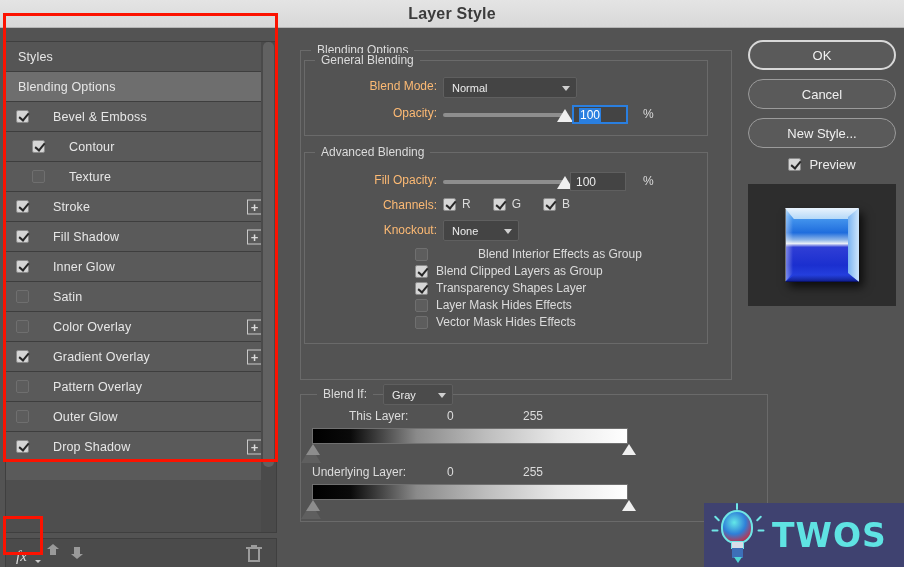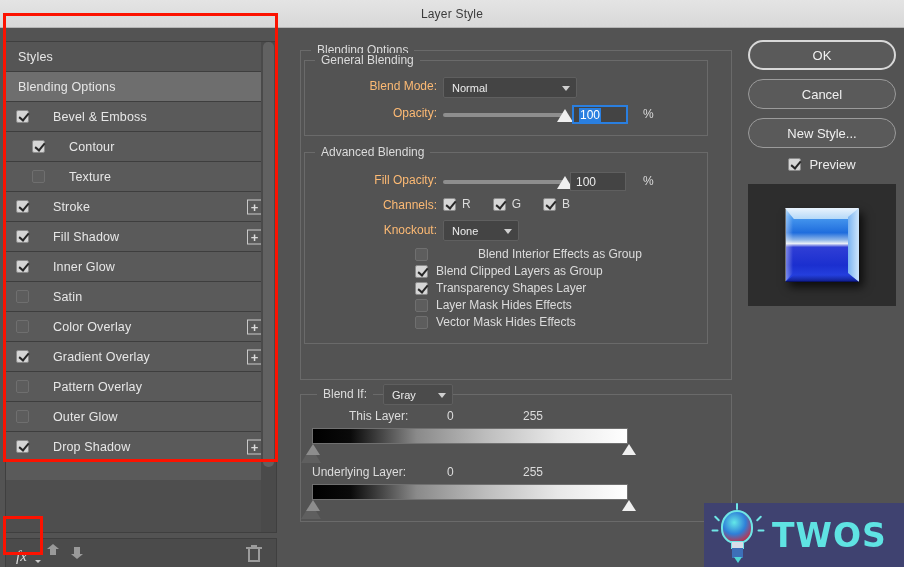--- a/index.html
+++ b/index.html
@@ -16,21 +16,21 @@
   }
 
   
   .titlebar {
     position: absolute; left: 0; top: 0; width: 904px; height: 28px;
     background: linear-gradient(#e4e4e4, #d8d8d8);
     border-bottom: 1px solid #b5b5b5;
     display: flex; align-items: center; justify-content: center;
   }
   .titlebar .title {
-    font-size: 12px; font-weight: normal; color: #3b3b3b;
+    font-size: 16px; font-weight: bold; color: #3b3b3b;
     letter-spacing: .2px;
   }
   .top-strip {
     position: absolute; left: 0; top: 0; width: 904px; height: 4px;
     background: #7e95b0;
   }
   .left-strip {
     position: absolute; left: 0; top: 0; width: 5px; height: 567px;
     background: #7e95b0;
   }
@@ -185,21 +185,21 @@
     border: 1px solid #6a6a6a;
   }
   .group > .legend {
     position: absolute; top: -8px; left: 10px;
     background: #535353; padding: 0 6px;
     font-size: 12px; color: #dcdcdc; white-space: nowrap;
   }
   #grp-blending { left: 10px; top: 14px; width: 432px; height: 330px; }
   #grp-general  { left: 14px; top: 24px; width: 404px; height: 76px; }
   #grp-advanced { left: 14px; top: 116px; width: 404px; height: 192px; }
-  #grp-blendif  { left: 10px; top: 358px; width: 432px; height: 128px; }
+  #grp-blendif  { left: 10px; top: 358px; width: 468px; height: 128px; }
 
   .field-row {
     position: absolute; display: flex; align-items: center;
     font-size: 12px; color: #dcdcdc;
   }
   .field-label {
     text-align: right; color: #fdba74; font-size: 12px;
     white-space: nowrap;
   }
 

